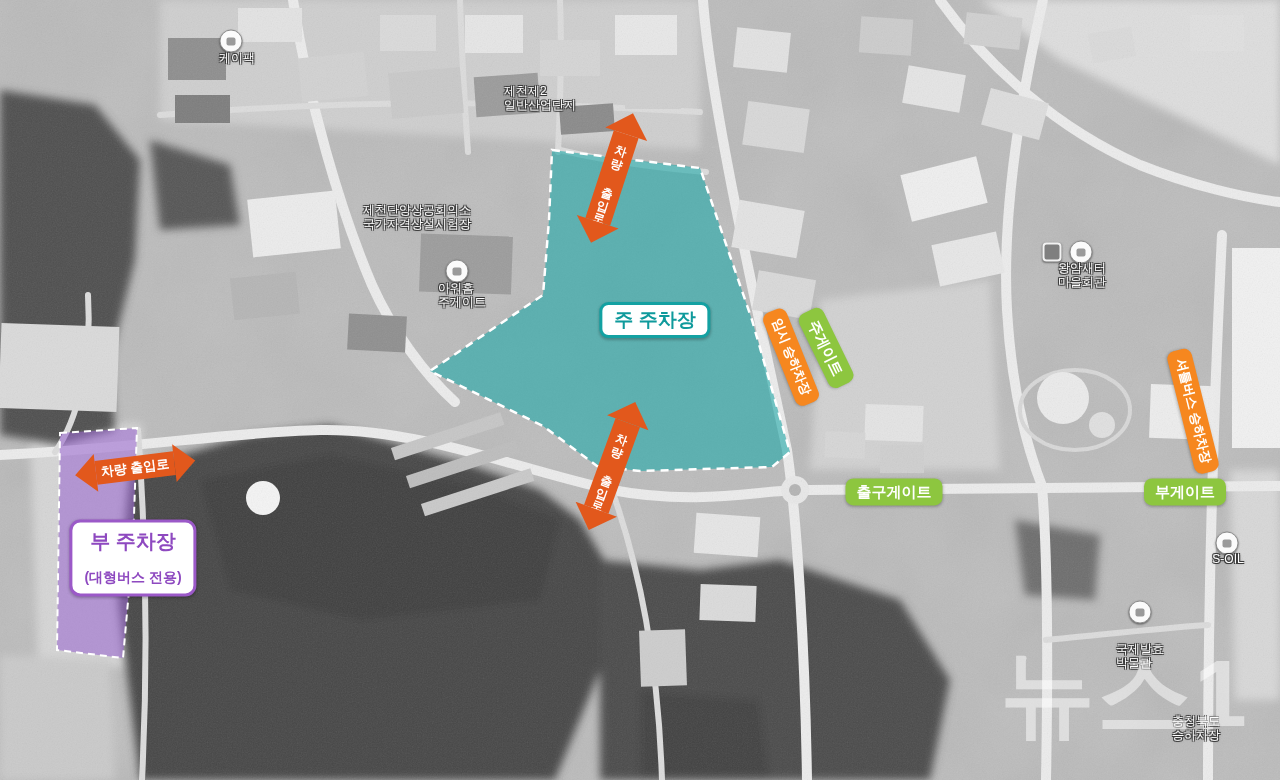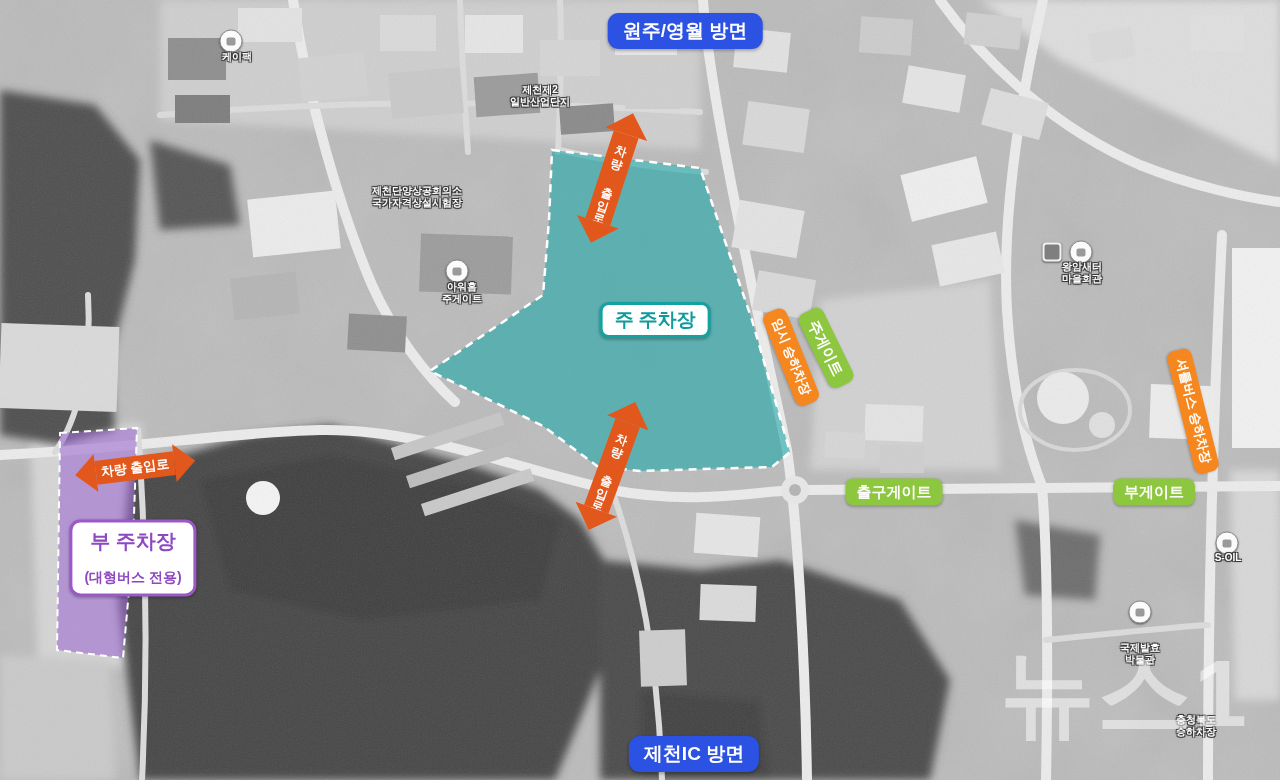--- a/index.html
+++ b/index.html
@@ -13,42 +13,42 @@
   .badge{
     position:absolute;transform:translate(-50%,-50%);
     display:flex;align-items:center;justify-content:center;
     font-weight:700;white-space:nowrap;z-index:10;line-height:1.15;
     box-shadow:0 1px 3px rgba(0,0,0,.25);
   }
   .badge.blue{background:#2b52e2;color:#fff;font-size:19px;padding:7px 15px;border-radius:11px;}
   .badge.green{background:#8dc63f;color:#fff;font-size:15px;padding:5px 11px;border-radius:8px;}
   .badge.green.rot{transform:translate(-50%,-50%) rotate(64deg);}
   .badge.orange{background:#f6871f;color:#fff;font-size:13px;padding:5px 9px;border-radius:8px;}
-  .badge.white-teal{background:#fff;border:3px solid #13a1a2;color:#0f9a9c;font-size:19px;padding:4px 12px;border-radius:9px;font-family:Liberation Serif, serif;}
+  .badge.white-teal{background:#fff;border:3px solid #13a1a2;color:#0f9a9c;font-size:19px;padding:4px 12px;border-radius:9px;}
   .badge.white-purple{background:#fff;border:3px solid #9b59c8;color:#8e49c0;border-radius:11px;
     flex-direction:column;padding:8px 12px;}
   .badge.white-purple .l1{font-size:20px;}
   .badge.white-purple .l2{font-size:14px;margin-top:16px;}
 
   
   .varrow{position:absolute;display:flex;flex-direction:column;align-items:center;z-index:12;
     transform-origin:center center;}
   .varrow .head-up{width:0;height:0;border-left:22px solid transparent;border-right:22px solid transparent;border-bottom:22px solid #e2581c;}
   .varrow .head-down{width:0;height:0;border-left:22px solid transparent;border-right:22px solid transparent;border-top:22px solid #e2581c;}
   .varrow .abody{width:26px;background:#e2581c;display:flex;align-items:center;justify-content:center;padding:3px 0;}
   .varrow .abody span{writing-mode:vertical-rl;text-orientation:upright;color:#fff;font-weight:700;font-size:12px;letter-spacing:2px;line-height:1;}
   .harrow{position:absolute;display:flex;align-items:center;z-index:12;}
   .harrow .head-left{width:0;height:0;border-top:19px solid transparent;border-bottom:19px solid transparent;border-right:21px solid #e2581c;}
   .harrow .head-right{width:0;height:0;border-top:19px solid transparent;border-bottom:19px solid transparent;border-left:21px solid #e2581c;}
   .harrow .abody{height:24px;background:#e2581c;display:flex;align-items:center;padding:0 5px;color:#fff;font-weight:700;font-size:13px;white-space:nowrap;}
 
   
   .poi{
     position:absolute;transform:translateX(-50%);z-index:5;
-    color:#fff;font-size:10px;font-weight:700;text-align:center;line-height:1.2;white-space:nowrap;
+    color:#fff;font-size:12px;font-weight:400;line-height:1.2;white-space:nowrap;
     text-shadow:-1px -1px 0 #3a3a3a,1px -1px 0 #3a3a3a,-1px 1px 0 #3a3a3a,1px 1px 0 #3a3a3a,0 0 3px rgba(0,0,0,.6);
   }
   .poi-icon{
     position:absolute;transform:translate(-50%,-50%);z-index:5;
     width:21px;height:21px;border-radius:50%;background:#fbfbfb;border:1.5px solid #8c8c8c;
     box-shadow:0 1px 2px rgba(0,0,0,.45);display:flex;align-items:center;justify-content:center;
   }
   .poi-icon i{display:block;width:9px;height:8px;background:#9a9a9a;border-radius:2px;}
   .sq-icon{
     position:absolute;transform:translate(-50%,-50%);z-index:5;
@@ -186,21 +186,21 @@
     </div>
   <div class="poi" style="left:237px;top:51px">
     <span>케이팩</span>
   </div>
 
   <div class="poi" style="left:540px;top:84px">
     <div>제천제2</div>
     <div>일반산업단지</div>
   </div>
 
-  <div class="poi" style="left:417px;top:185px">
+  <div class="poi" style="left:417px;top:203px">
     <div>제천단양상공회의소</div>
     <div>국가자격상설시험장</div>
   </div>
 
   <div class="poi-icon" style="left:457px;top:271px">
       <i></i>
     </div>
   <div class="poi" style="left:462px;top:281px">
     <div>아워홈</div>
     <div>주게이트</div>
@@ -228,42 +228,36 @@
   <div class="poi" style="left:1140px;top:642px">
     <div>국제발효</div>
     <div>박물관</div>
   </div>
 
   <div class="poi" style="left:1196px;top:714px">
     <div>충청북도</div>
     <div>승하차장</div>
   </div>
 
-  <div class="badge blue" style="left:685px;top:31px">
-    <span>원주/영월 방면</span>
-  </div>
-  <div class="badge blue" style="left:694px;top:754px">
-    <span>제천IC 방면</span>
-  </div>
 
   <div class="badge white-teal" style="left:655px;top:320px">
     <span>주 주차장</span>
   </div>
   <div class="badge white-purple" style="left:133px;top:558px">
     <span class="l1">부 주차장</span>
     <span class="l2">(대형버스 전용)</span>
   </div>
 
   <div class="badge green rot" style="left:826px;top:348px">
     <span>주게이트</span>
   </div>
   <div class="badge green" style="left:894px;top:492px">
     <span>출구게이트</span>
   </div>
-  <div class="badge green" style="left:1154px;top:492px">
+  <div class="badge green" style="left:1185px;top:492px">
     <span>부게이트</span>
   </div>
 
   <div class="badge orange" style="left:791px;top:357px;transform:translate(-50%,-50%) rotate(68deg)">
     <span>임시 승하차장</span>
   </div>
   <div class="badge orange" style="left:1193px;top:411px;transform:translate(-50%,-50%) rotate(76deg)">
     <span>셔틀버스 승하차장</span>
   </div>
 

